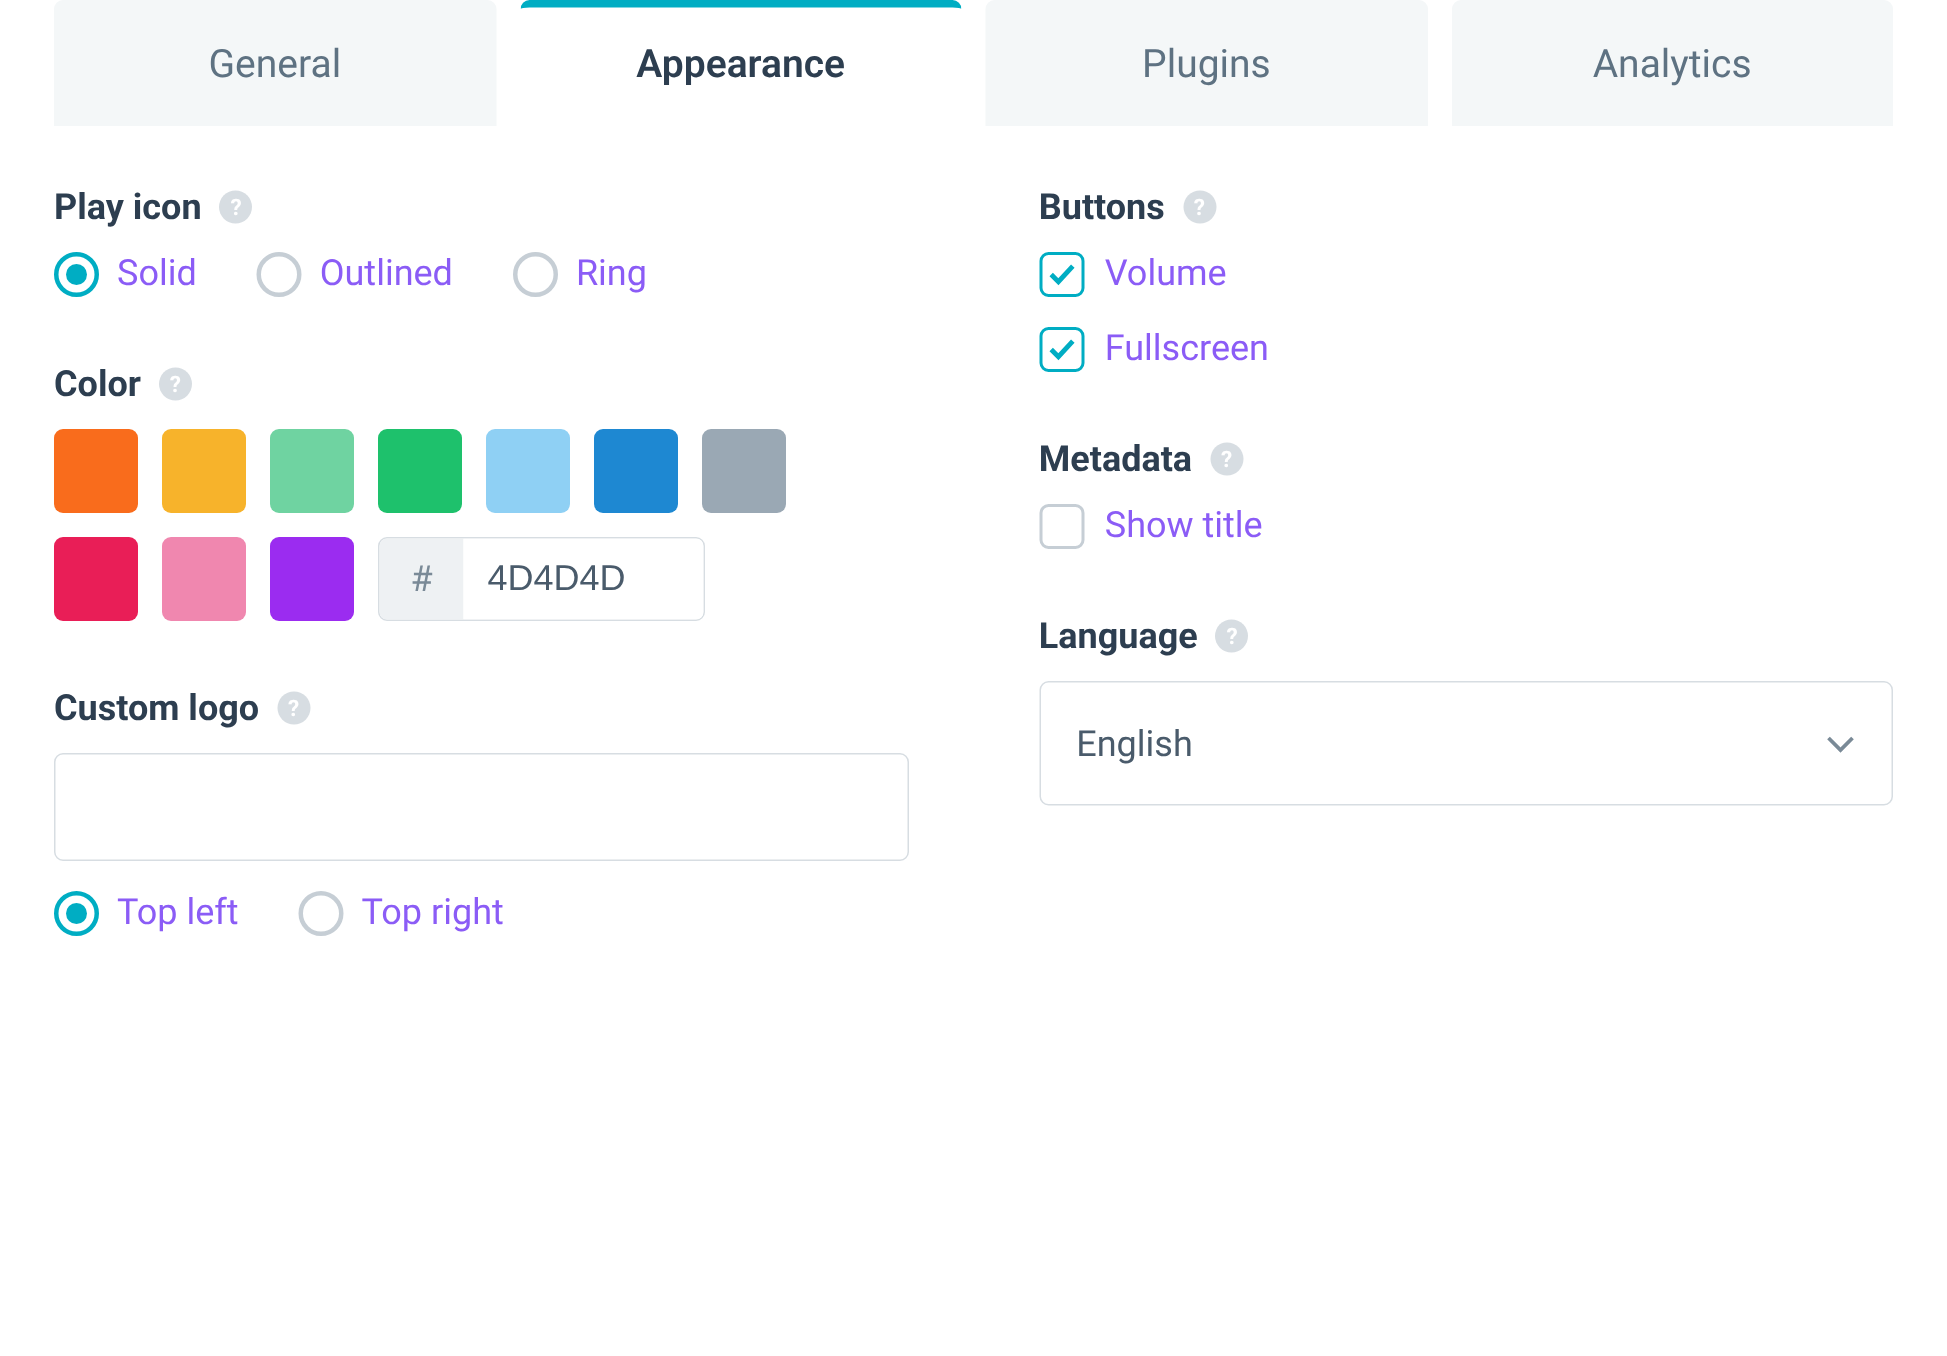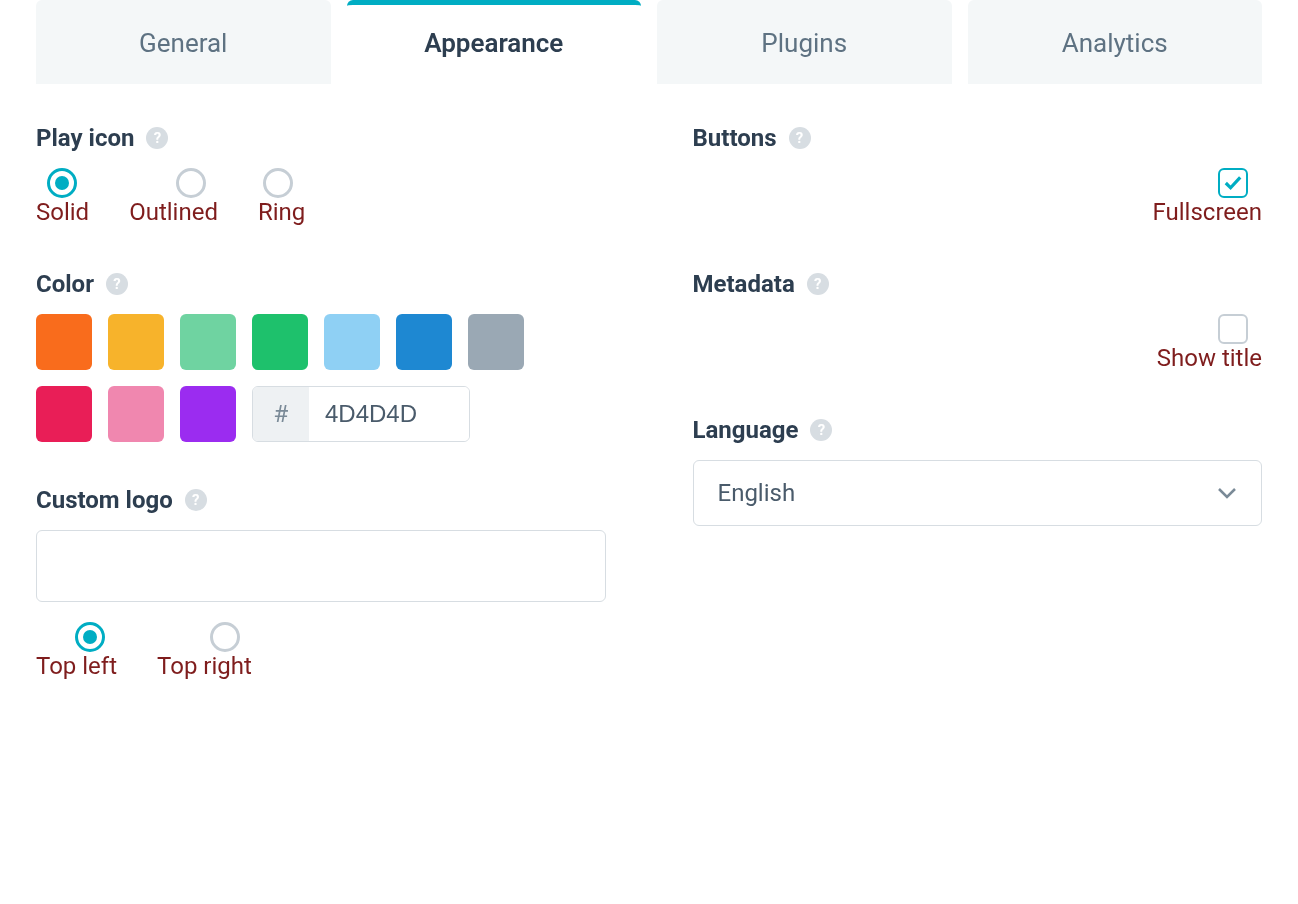--- a/index.html
+++ b/index.html
@@ -61,25 +61,24 @@
     background: #d7dde2;
     color: #fff;
     font-weight: 700;
     font-size: 15px;
     margin-left: 12px;
   }
 
   .radio-row, .check-row { display: flex; flex-wrap: wrap; gap: 28px 40px; align-items:center; }
   .radio-item, .check-item {
     display: flex;
-    align-items: flex-end;
+    align-items: flex-start;
     font-size: 24px;
-    color: #7f1d1d;
+    color: #8b5cf6;
     cursor: pointer;
-    flex-direction: column;
   }
   .radio {
     width: 30px; height: 30px;
     border: 3px solid #c6ced5;
     border-radius: 50%;
     margin-right: 12px;
     display:flex; align-items:center; justify-content:center;
   }
   .radio.checked { border-color: #00adc3; }
   .radio .dot {
@@ -118,21 +117,21 @@
   }
 
   .text-input {
     width:100%; height:72px;
     border:1px solid #d7dde2; border-radius:6px;
     font-size:20px; padding:0 14px;
     outline:none;
   }
 
   .select {
-    width:100%; height:66px;
+    width:100%; height:83px;
     border:1px solid #d7dde2; border-radius:6px;
     display:flex; align-items:center; justify-content:space-between;
     padding:0 24px;
     font-size:24px; color:#4a5b6b;
     cursor:pointer;
   }
   .select svg { stroke:#7a8a97; stroke-width:2.5; fill:none; }
 </style>
 </head>
 <body>
@@ -226,20 +225,28 @@
           <span>Buttons</span>
           <span class="help-icon">?</span>
         </div>
         <div class="check-col">
           <div class="check-item">
             <span class="checkbox checked">
                 <svg width="20" height="16" viewBox="0 0 24 20">
                   <polyline points="3,10 9,16 21,3"></polyline>
                 </svg>
               </span>
+            <span>Volume</span>
+          </div>
+          <div class="check-item">
+            <span class="checkbox checked">
+                <svg width="20" height="16" viewBox="0 0 24 20">
+                  <polyline points="3,10 9,16 21,3"></polyline>
+                </svg>
+              </span>
             <span>Fullscreen</span>
           </div>
         </div>
       </div>
 
       <div class="section">
         <div class="section-title">
           <span>Metadata</span>
           <span class="help-icon">?</span>
         </div>

